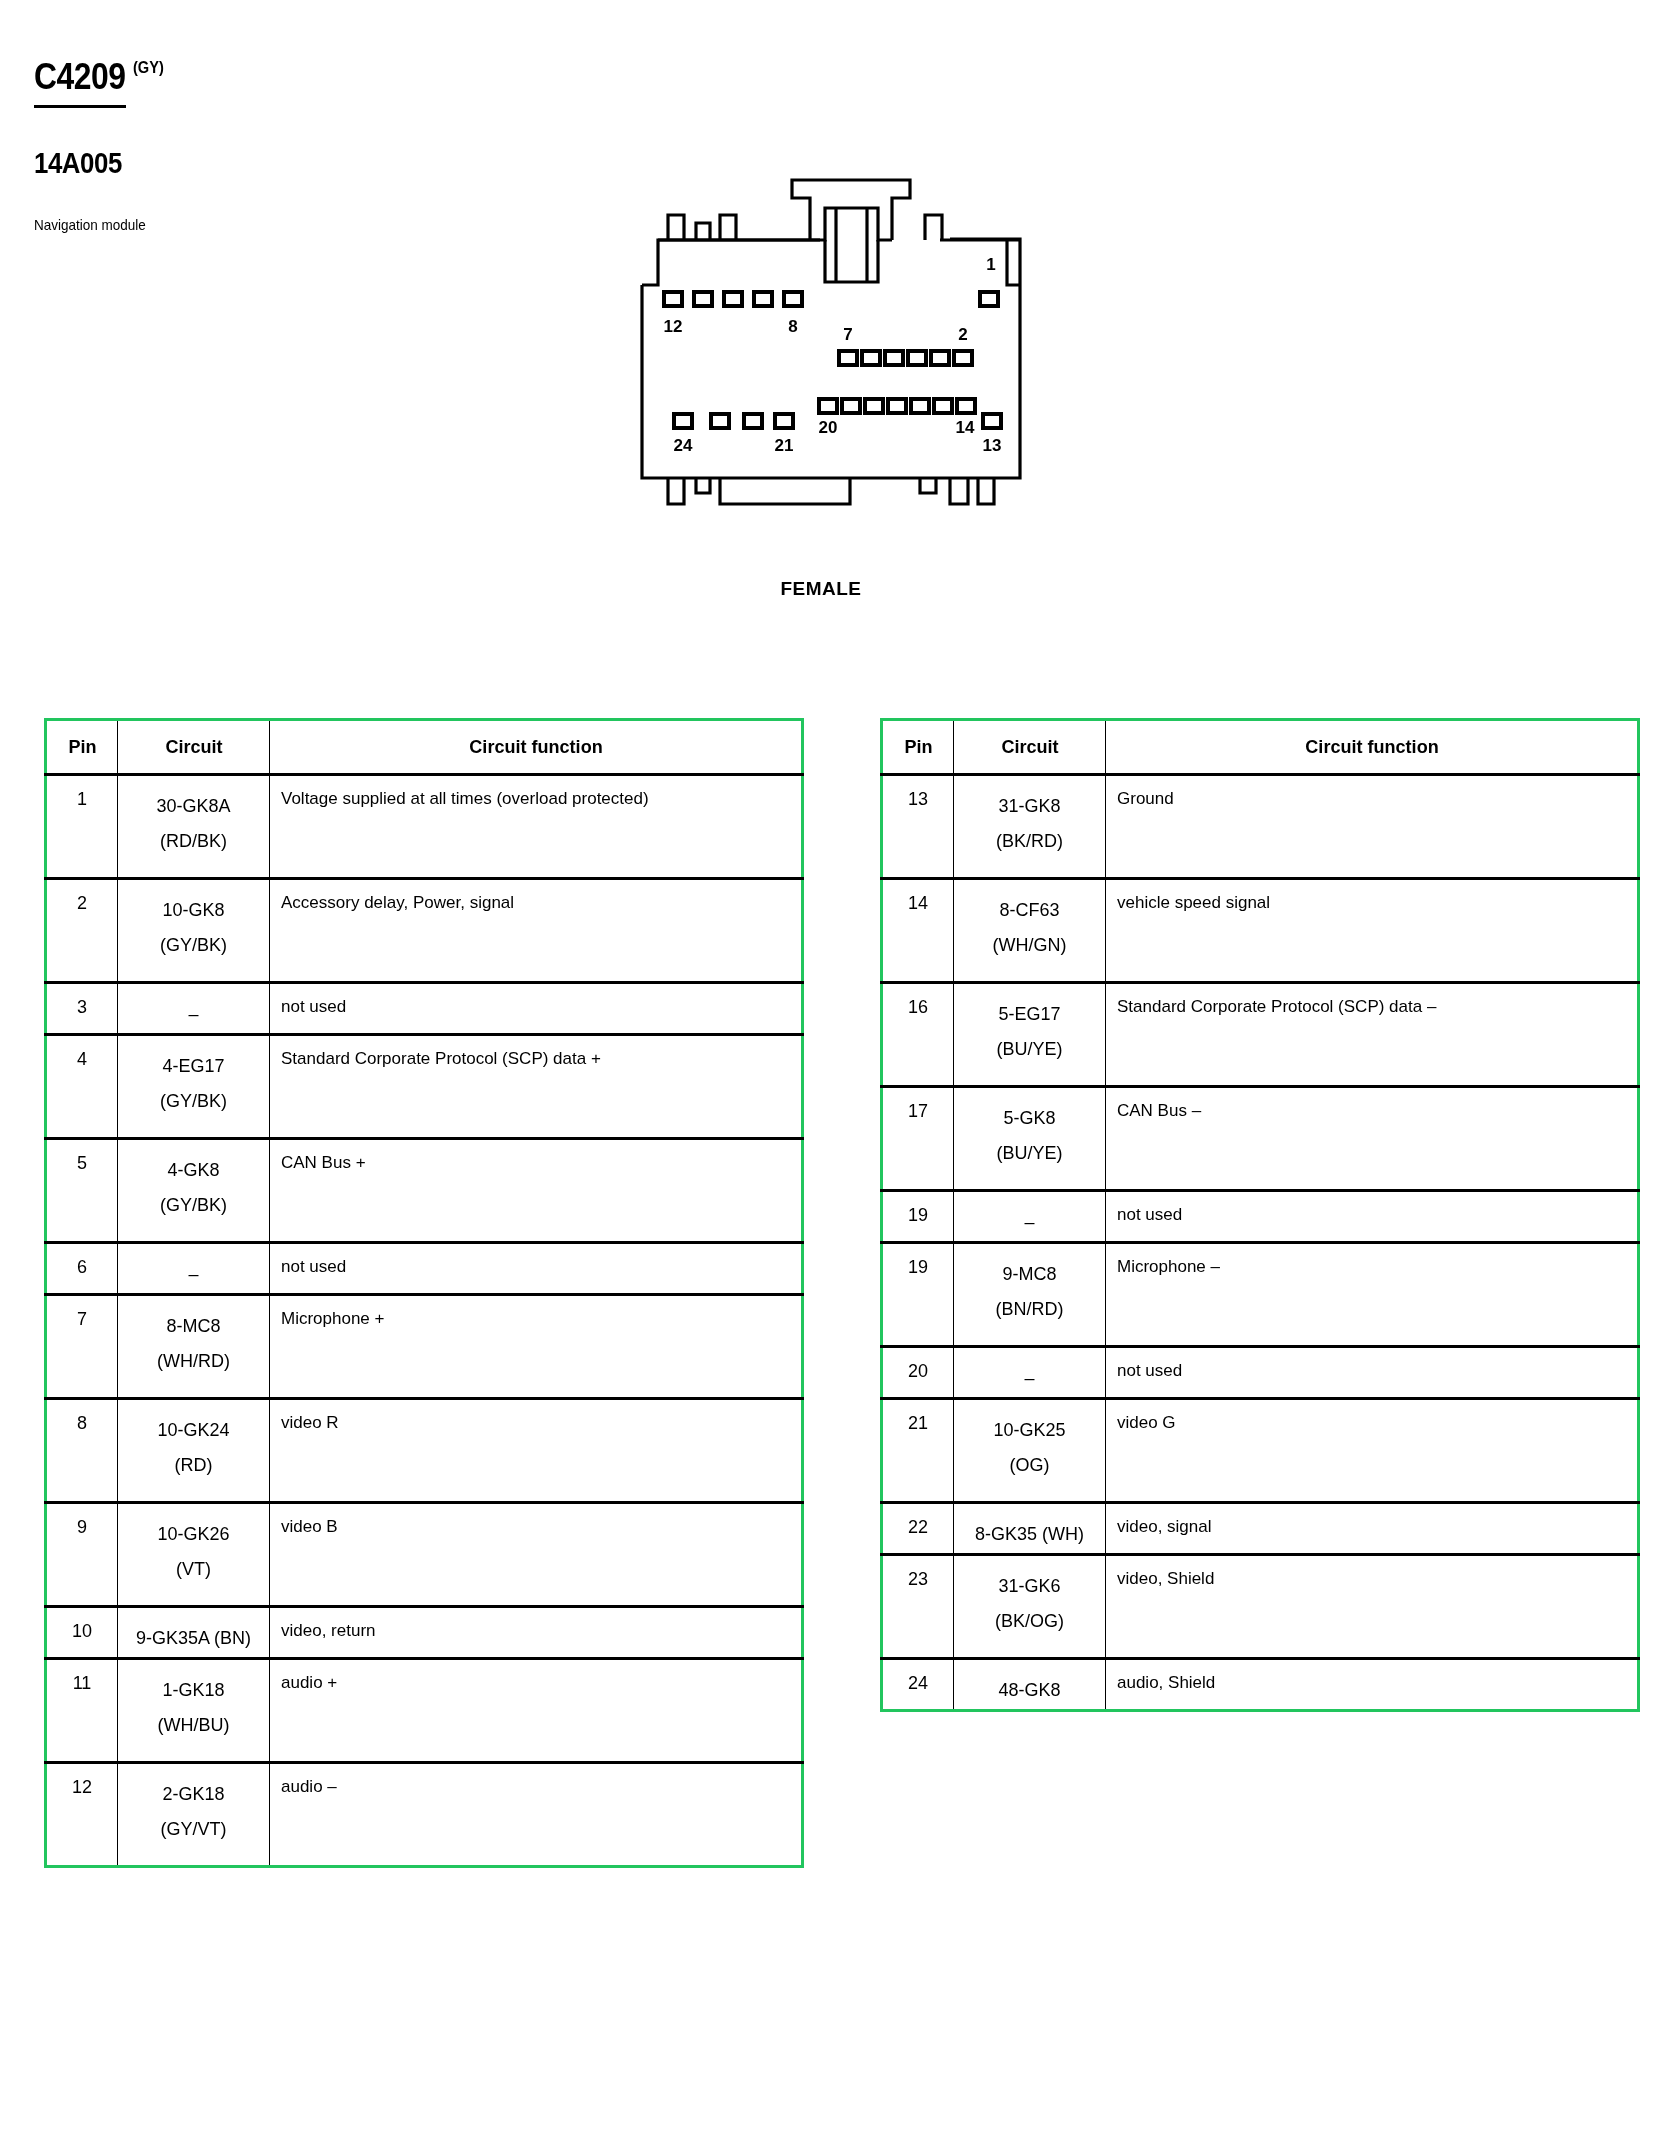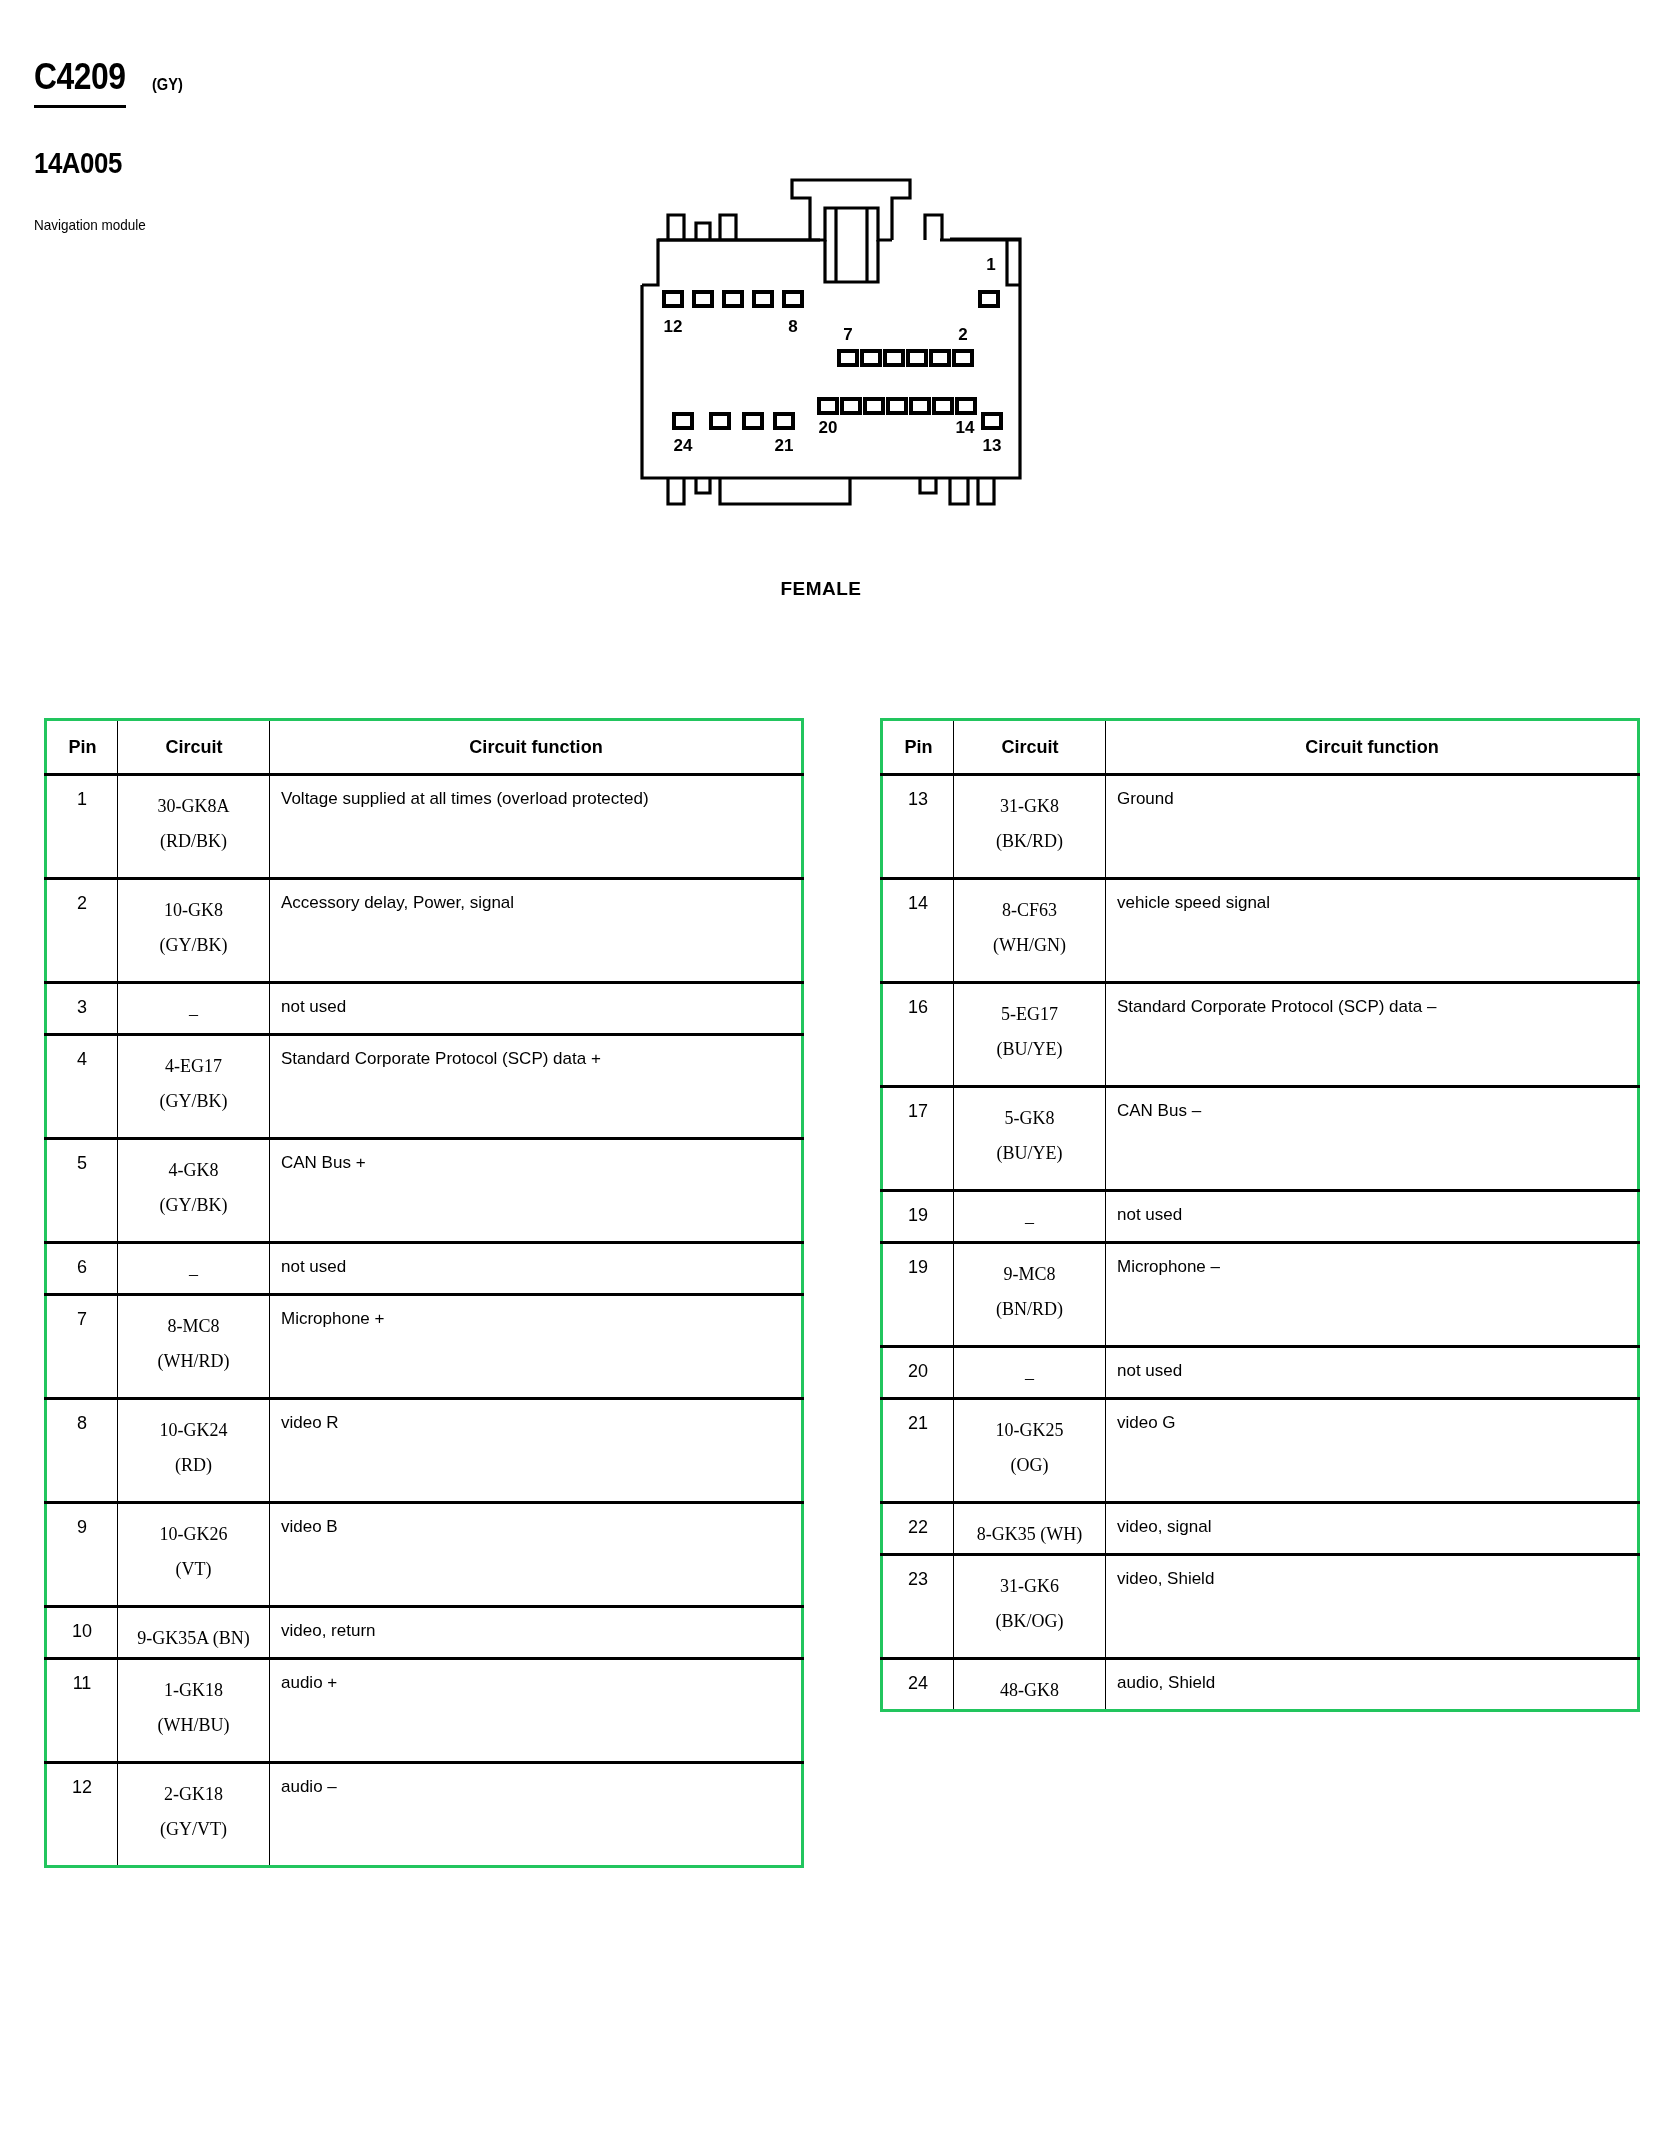--- a/index.html
+++ b/index.html
@@ -18,22 +18,22 @@
 
   
   #header-block {
     position: absolute;
     left: 34px;
     top: 58px;
     width: 420px;
   }
   #connector-id-row {
     display: flex;
-    align-items: flex-end;
-    gap: 31px;
+    align-items: flex-start;
+    gap: 12px;
   }
   #connector-id {
     font-size: 37px;
     font-weight: bold;
     letter-spacing: -0.5px;
     line-height: 1;
     transform: scaleX(0.86);
     transform-origin: left bottom;
   }
   #connector-color {
@@ -132,21 +132,21 @@
     font-size: 18px;
     padding-top: 13px !important;
   }
   .cell-circuit {
     text-align: center;
     font-size: 18px;
     padding-top: 13px !important;
     line-height: 1.95;
   }
   .cell-circuit .code,
-  .cell-circuit .colors { display: block; font-family: Liberation Serif, serif; }
+  .cell-circuit .colors { display: block; }
   .cell-func {
     text-align: left;
     font-size: 17px;
     padding: 13px 0 0 11px !important;
   }
   .r-tall  { height: 104px; }
   .r-short { height: 52px; }
 </style>
 </head>
 <body>

